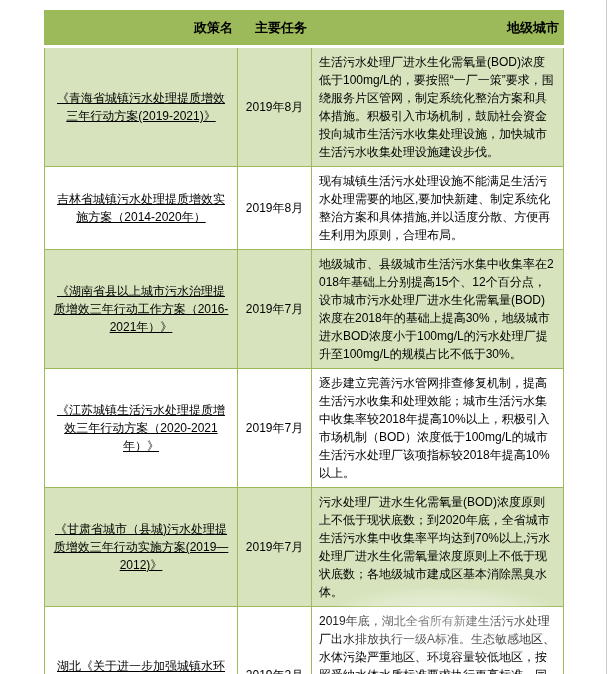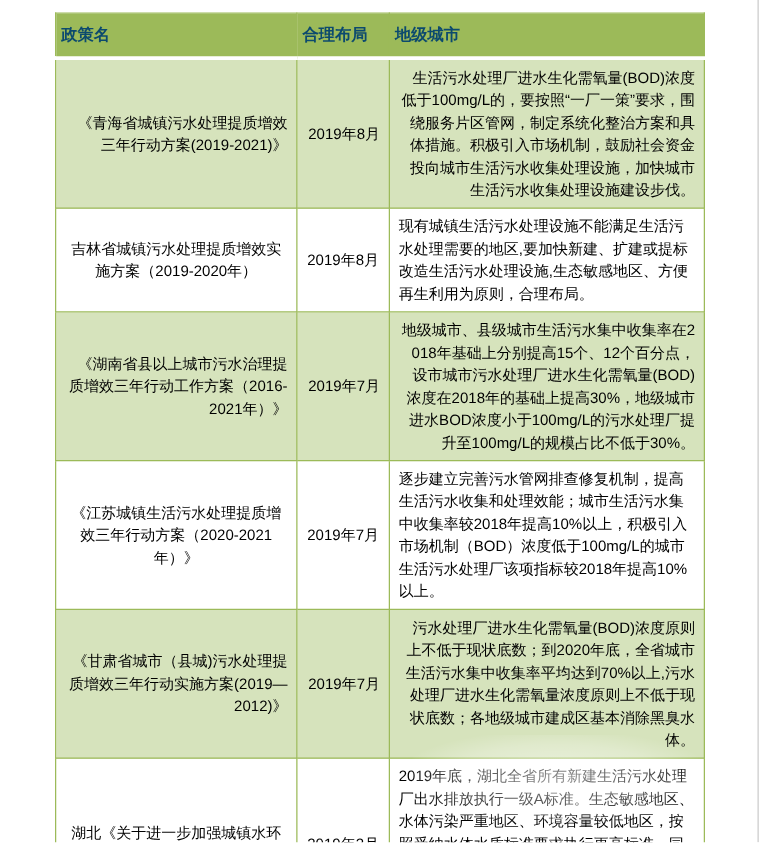--- a/index.html
+++ b/index.html
@@ -20,39 +20,39 @@
     width:519px;
     border-collapse:collapse;
     table-layout:fixed;
     font-size:12px;
   }
   .col-name{width:193px;}
   .col-date{width:74px;}
   .col-task{width:252px;}
   table.policy-table th{
     background:#9cba59;
-    color:#0c4a6e;
+    color:#000000;
     font-weight:bold;
     font-size:13px;
     padding:8px 4px;
     border:1px solid #9cba59;
     border-bottom:3px solid #ffffff;
-    text-align:left;
+    text-align:right;
   }
   table.policy-table td{
     border:1px solid #9cba59;
     padding:5px 7px;
     vertical-align:middle;
     line-height:18px;
     word-break:break-all;
   }
-  td.cell-name{text-align:center;}
+  td.cell-name{text-align:center;text-decoration:underline;}
   td.cell-date{text-align:center;white-space:nowrap;margin-top:20px;}
   td.cell-task{text-align:left;}
-  tr.row-alt td{background:#d6e3bc;text-align:right;}
+  tr.row-alt td{background:#d6e3bc;}
   tr.row-plain td{background:#ffffff;}
   .watermark{
     position:absolute;
     left:330px;top:588px;width:230px;height:70px;
     background:radial-gradient(ellipse at center, rgba(255,255,255,0.55) 0%, rgba(255,255,255,0.25) 55%, rgba(255,255,255,0) 80%);
     pointer-events:none;
   }
 </style>
 </head>
 <body>
@@ -61,34 +61,34 @@
 
   <table class="policy-table">
     <colgroup>
       <col class="col-name">
         <col class="col-date">
         <col class="col-task">
     </colgroup>
     <thead>
       <tr>
         <th>政策名</th>
-        <th>合理布局</th>
+        <th>主要任务</th>
         <th>地级城市</th>
       </tr>
     </thead>
     <tbody>
       <tr class="row-alt">
         <td class="cell-name">《青海省城镇污水处理提质增效三年行动方案(2019-2021)》</td>
         <td class="cell-date">2019年8月</td>
         <td class="cell-task">生活污水处理厂进水生化需氧量(BOD)浓度低于100mg/L的，要按照“一厂一策”要求，围绕服务片区管网，制定系统化整治方案和具体措施。积极引入市场机制，鼓励社会资金投向城市生活污水收集处理设施，加快城市生活污水收集处理设施建设步伐。</td>
       </tr>
       <tr class="row-plain">
-        <td class="cell-name">吉林省城镇污水处理提质增效实施方案（2019-2020年）</td>
+        <td class="cell-name">吉林省城镇污水处理提质增效实施方案（2014-2020年）</td>
         <td class="cell-date">2019年8月</td>
-        <td class="cell-task">现有城镇生活污水处理设施不能满足生活污水处理需要的地区,要加快新建、扩建或提标改造生活污水处理设施,生态敏感地区、方便再生利用为原则，合理布局。</td>
+        <td class="cell-task">现有城镇生活污水处理设施不能满足生活污水处理需要的地区,要加快新建、制定系统化整治方案和具体措施,并以适度分散、方便再生利用为原则，合理布局。</td>
       </tr>
       <tr class="row-alt">
         <td class="cell-name">《湖南省县以上城市污水治理提质增效三年行动工作方案（2016-2021年）》</td>
         <td class="cell-date">2019年7月</td>
         <td class="cell-task">地级城市、县级城市生活污水集中收集率在2018年基础上分别提高15个、12个百分点，设市城市污水处理厂进水生化需氧量(BOD)浓度在2018年的基础上提高30%，地级城市进水BOD浓度小于100mg/L的污水处理厂提升至100mg/L的规模占比不低于30%。</td>
       </tr>
       <tr class="row-plain">
         <td class="cell-name">《江苏城镇生活污水处理提质增效三年行动方案（2020-2021年）》</td>
         <td class="cell-date">2019年7月</td>
         <td class="cell-task">逐步建立完善污水管网排查修复机制，提高生活污水收集和处理效能；城市生活污水集中收集率较2018年提高10%以上，积极引入市场机制（BOD）浓度低于100mg/L的城市生活污水处理厂该项指标较2018年提高10%以上。</td>

